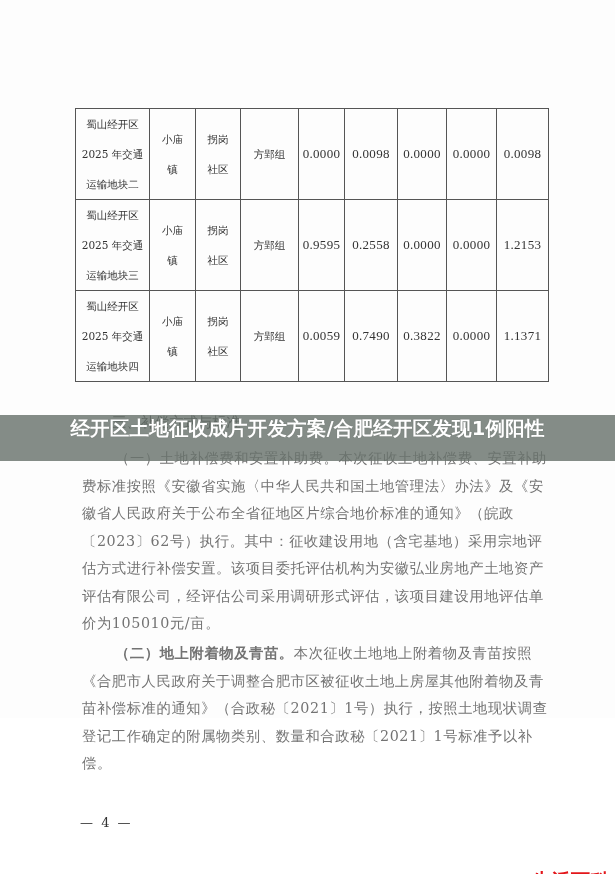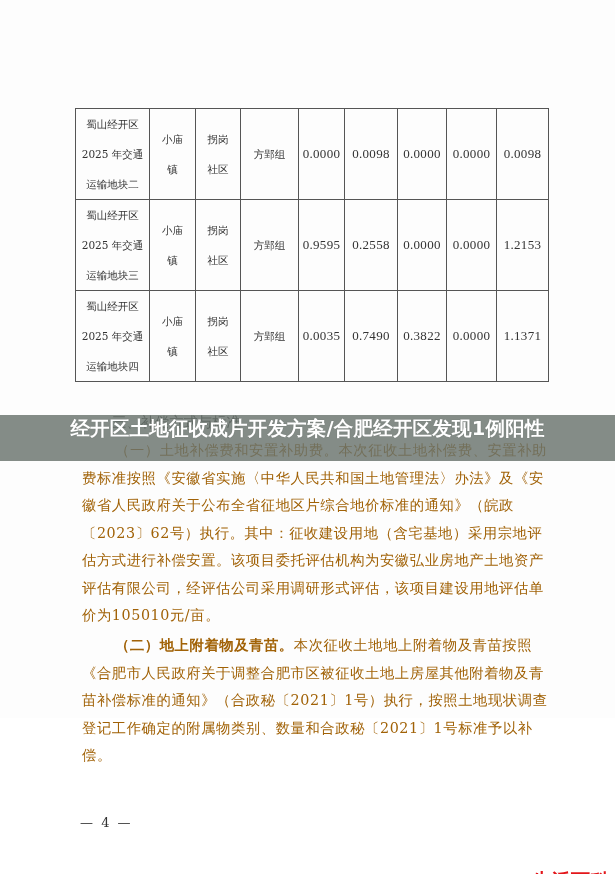--- a/index.html
+++ b/index.html
@@ -23,22 +23,23 @@
   td.c-name { width:73px; line-height:30px; }
   td.c-town { width:45px; line-height:44px; }
   td.c-comm { width:44px; line-height:44px; }
   td.c-group { width:57px; }
   td.c-num { font-family:"Liberation Serif","DejaVu Serif",serif; font-size:13px; letter-spacing:0.3px; }
   tr.r-data td { height:89px; }
   tr.r-total td { height:30px; line-height:30px; }
   .vtext { display:inline-block; line-height:inherit; }
   .body-text {
     position:absolute; left:82px; width:470px;
-    font-size:14.3px; line-height:27.5px; color:#a16207;
+    font-size:14.3px; line-height:27.5px; color:#737373;
     letter-spacing:0.6px;
+    margin-top:8px;
   }
   .section-h { position:absolute; left:112px; top:413px; font-size:14.3px; color:#3a3a3a; }
   .para1 { top:437px; text-indent:33px; }
   .para2 { top:632px; text-indent:33px; }
   .para2 .lead { font-weight:bold; }
   .pagenum {
     position:absolute; left:80px; top:815px;
     font-size:13px; color:#333; letter-spacing:2px;
   }
   .banner {
@@ -115,21 +116,21 @@
         </td>
         <td class="c-town">
           <span>小庙</span><br>
           <span>镇</span>
         </td>
         <td class="c-comm">
           <span>拐岗</span><br>
           <span>社区</span>
         </td>
         <td class="c-group">方郢组</td>
-        <td class="c-num">0.0035</td>
+        <td class="c-num">0.0059</td>
         <td class="c-num">0.7490</td>
         <td class="c-num">0.3822</td>
         <td class="c-num">0.0000</td>
         <td class="c-num">1.1371</td>
       </tr>
     </tbody>
   </table>
 
   <div class="section-h">三、补偿方式与标准</div>
 

